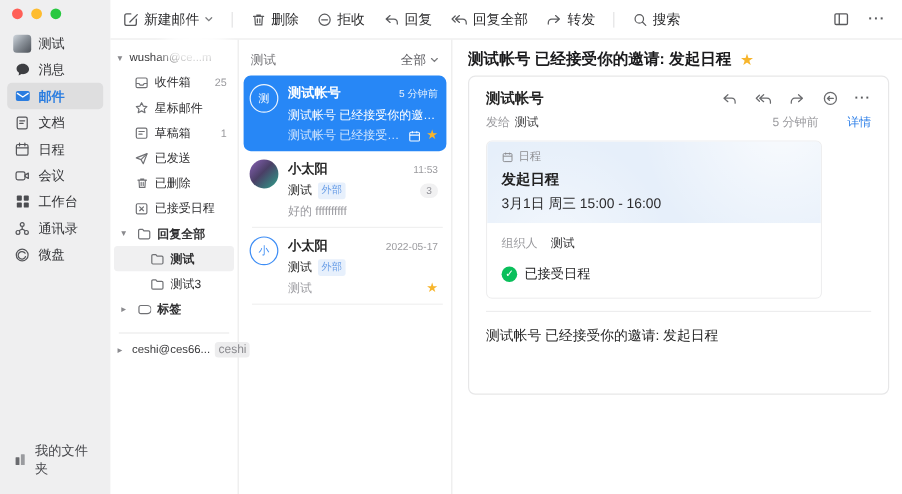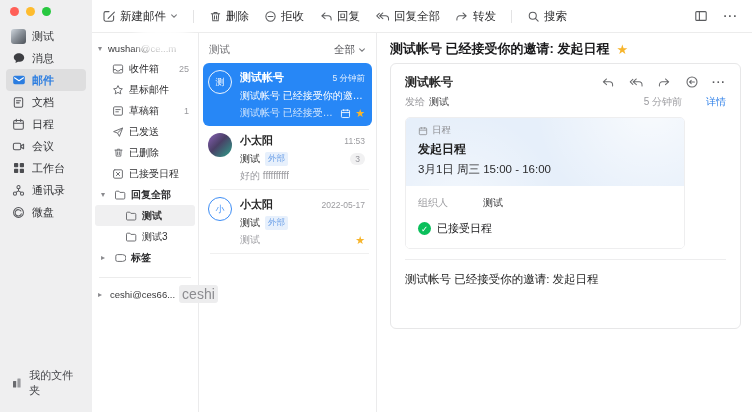--- a/index.html
+++ b/index.html
@@ -42,21 +42,21 @@
   .acct { display:flex; align-items:center; gap:2px; height:19px; padding-left:6px; color:#38383a; font-size:9.5px; white-space:nowrap; overflow:hidden; }
   .caret { color:#8a8a8e; font-size:8px; width:8px; flex-shrink:0; }
   .frow { display:flex; align-items:center; gap:5px; height:21px; margin:0 3px; padding-left:17px; border-radius:3px; color:#2e2e30; white-space:nowrap; }
   .frow .fico { width:12px; height:12px; flex-shrink:0; color:#707175; display:flex; align-items:center; justify-content:center; }
   .frow .cnt { margin-left:auto; padding-right:6px; color:#9a9a9e; font-size:9px; }
   .frow.parent { padding-left:6px; font-weight:bold; }
   .frow.sub { padding-left:30px; }
   .frow.sel { background:#f0f0f1; font-weight:bold; }
   .fdivider { height:1px; background:#ececec; margin:9px 7px 7px; }
   .acct2 { display:flex; align-items:center; gap:4px; padding-left:6px; color:#38383a; font-size:9.5px; white-space:nowrap; }
-  .acct2 .badge { background:#ededee; color:#8c8c90; border-radius:3px; padding:1px 3px; font-size:14px; }
+  .acct2 .badge { background:#ededee; color:#8c8c90; border-radius:3px; padding:1px 3px; font-size:10px; }
   .privacy-blur { position:absolute; left:42px; top:-8px; width:58px; height:30px; background:rgba(255,255,255,.92); filter:blur(5px); border-radius:50%; z-index:5; }
 
   
   .mail-list { width:178px; flex-shrink:0; border-right:1px solid #ebebec; padding-top:6px; display:flex; flex-direction:column; }
   .ml-head { display:flex; align-items:center; height:21px; padding:0 10px; color:#6f6f73; font-size:10.5px; }
   .ml-filter { margin-left:auto; display:flex; align-items:center; gap:3px; color:#55555a; }
   .ml-items { padding:3px 4px 0; }
   .mitem { display:flex; gap:8px; padding:7px 7px 6px 5px; border-radius:6px; }
   .av { width:24px; height:24px; border-radius:50%; flex-shrink:0; display:flex; align-items:center; justify-content:center; font-size:9px; }
   .av.outline-white { border:1px solid rgba(255,255,255,.9); color:#fff; }
@@ -93,21 +93,21 @@
   .r-detail { color:#2d7fe8; margin-left:24px; }
   .invite { width:280px; border:1px solid #eeeeef; border-radius:5px; margin-top:9px; overflow:hidden; }
   .inv-top { background:radial-gradient(circle at 88% -20%, rgba(255,255,255,.75) 0%, rgba(255,255,255,0) 45%),
              radial-gradient(circle at 20% 130%, rgba(255,255,255,.5) 0%, rgba(255,255,255,0) 40%), #e6effa;
              padding:7px 12px 9px; }
   .inv-label { display:flex; align-items:center; gap:4px; color:#8d8e92; font-size:9.5px; height:11px; }
   .inv-label svg { width:10px; height:10px; }
   .inv-title { font-weight:bold; font-size:12px; margin-top:5px; color:#222; }
   .inv-time { font-size:11.5px; margin-top:4px; color:#2b2b2d; }
   .inv-bottom { padding:9px 12px 12px; background:#fff; }
-  .inv-row { display:flex; font-size:10px; height:15px; align-items:center;gap:24px; }
+  .inv-row { display:flex; font-size:10px; height:15px; align-items:center; }
   .inv-k { color:#9a9a9e; width:41px; flex-shrink:0; }
   .inv-v { color:#2c2c2e; }
   .inv-status { display:flex; align-items:center; gap:6px; margin-top:11px; font-size:11px; color:#232325; }
   .check { width:13px; height:13px; border-radius:50%; background:#0abf5b; color:#fff; display:flex; align-items:center; justify-content:center; font-size:8.5px; font-weight:bold; }
   .r-divider { height:1px; background:#ededee; margin-top:10px; }
   .r-body { margin-top:12px; font-size:11.5px; color:#262626; }
 
   svg { display:block; }
 </style>
 </head>

